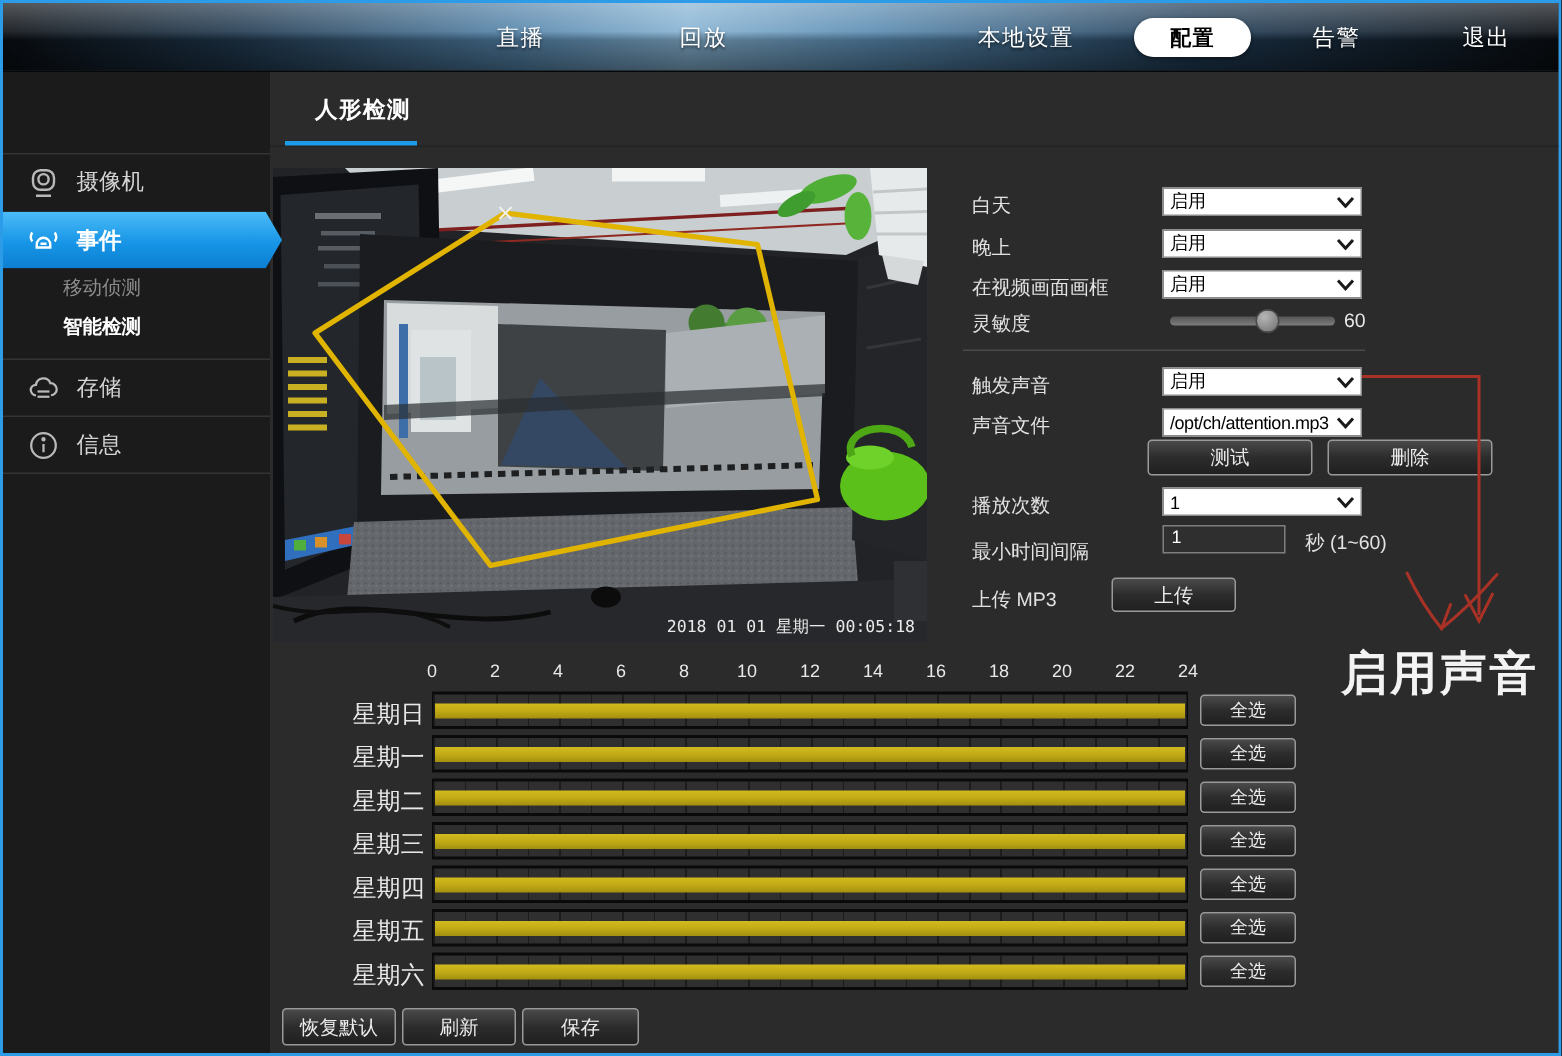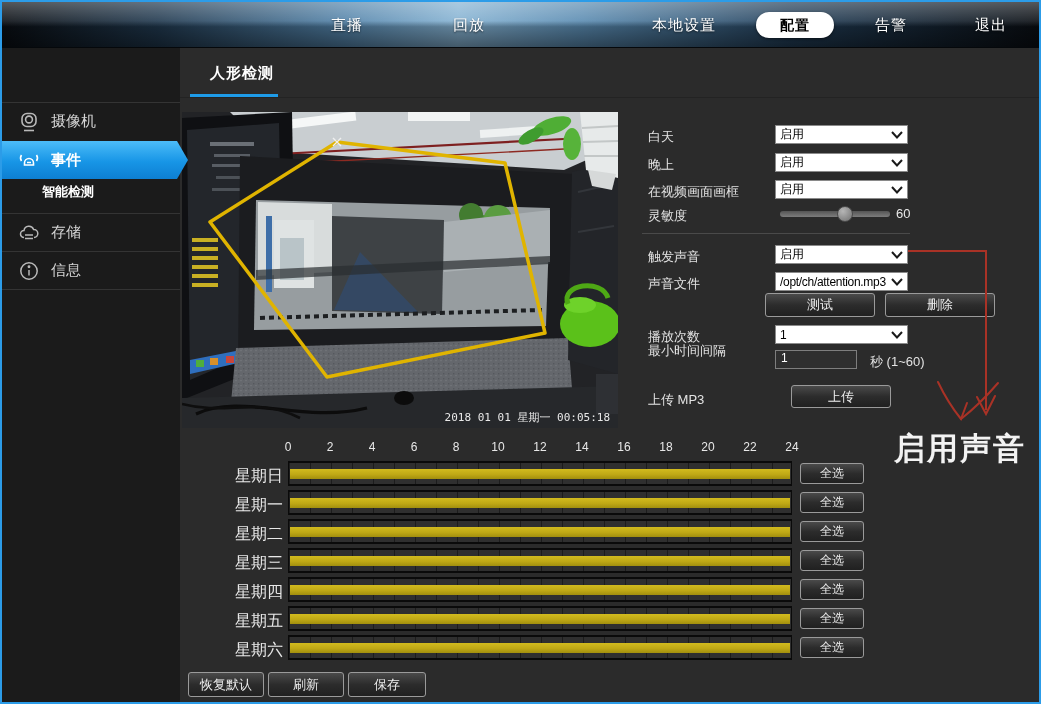--- a/index.html
+++ b/index.html
@@ -121,20 +121,21 @@
     <div class="side-item active">
       <span class="icn">
         <svg viewBox="0 0 22 22" fill="none" stroke="currentColor" stroke-width="1.6">
           <path d="M6.5 14 a4.5 4.5 0 0 1 9 0 v2 h-9 z"></path>
           <line x1="9" y1="13.5" x2="13" y2="13.5"></line>
           <path d="M3.5 6 q-2 3 0 6"></path>
             <path d="M18.5 6 q2 3 0 6"></path>
         </svg></span>
       <span>事件</span>
     </div>
+    <div class="side-sub">移动侦测</div>
     <div class="side-sub active">智能检测</div>
     <div class="side-gap"></div>
     <div class="side-item">
       <span class="icn">
         <svg viewBox="0 0 22 22" fill="none" stroke="currentColor" stroke-width="1.5">
           <path d="M6 15.5 a3.5 3.5 0 0 1 0-7 a5 5 0 0 1 9.6-1 a3.8 3.8 0 0 1 .4 8"></path>
           <line x1="7" y1="13" x2="15" y2="13"></line>
             <line x1="7" y1="16.5" x2="15" y2="16.5"></line>
         </svg></span>
       <span>存储</span>
@@ -301,26 +302,26 @@
 
     <div class="flabel" style="top:280px">播放次数</div>
     <div class="fselect" style="top:277px">
       <span>1</span>
       <span class="chev">
         <svg width="12" height="8" viewBox="0 0 12 8">
             <polyline points="1,1 6,6.5 11,1" fill="none" stroke="#1a1a1a" stroke-width="2"></polyline>
           </svg></span>
     </div>
 
-    <div class="flabel" style="top:294px">最小时间间隔</div>
+    <div class="flabel" style="top:311px">最小时间间隔</div>
     <div class="finput" style="top:302px">1</div>
     <div class="funit" style="top:305px">秒 (1~60)</div>
 
     <div class="flabel" style="top:343px">上传 MP3</div>
-    <div class="dbtn" style="left:611px; top:337px; width:100px; height:23px">上传</div>
+    <div class="dbtn" style="left:561px; top:337px; width:83px; height:23px">上传</div>
 
     <svg class="anno-svg">
       <path d="M728 203 H806 V362" fill="none" stroke="#a93226" stroke-width="2"></path>
       <path d="M797 349 L806 366 L815 348" fill="none" stroke="#a93226" stroke-width="2" stroke-linecap="round"></path>
       <path d="M758 334 Q768 355 781 371 L787 355" fill="none" stroke="#a93226" stroke-width="2" stroke-linecap="round"></path>
       <path d="M781 371 Q800 356 818 335" fill="none" stroke="#a93226" stroke-width="2" stroke-linecap="round"></path>
     </svg>
     <div class="anno-text">启用声音</div>
 
     <div class="hourlbl" style="left:108px">0</div>

